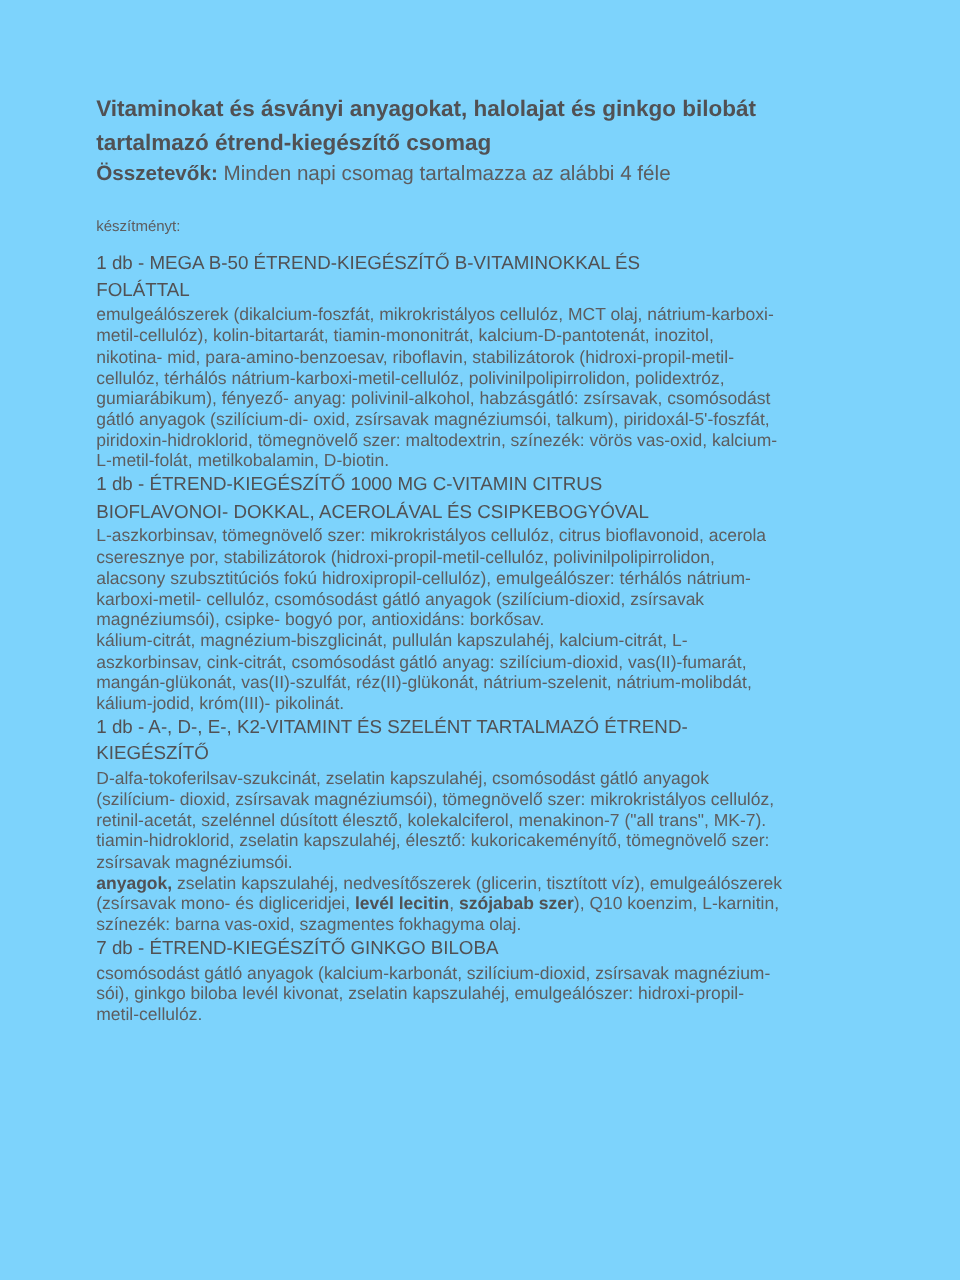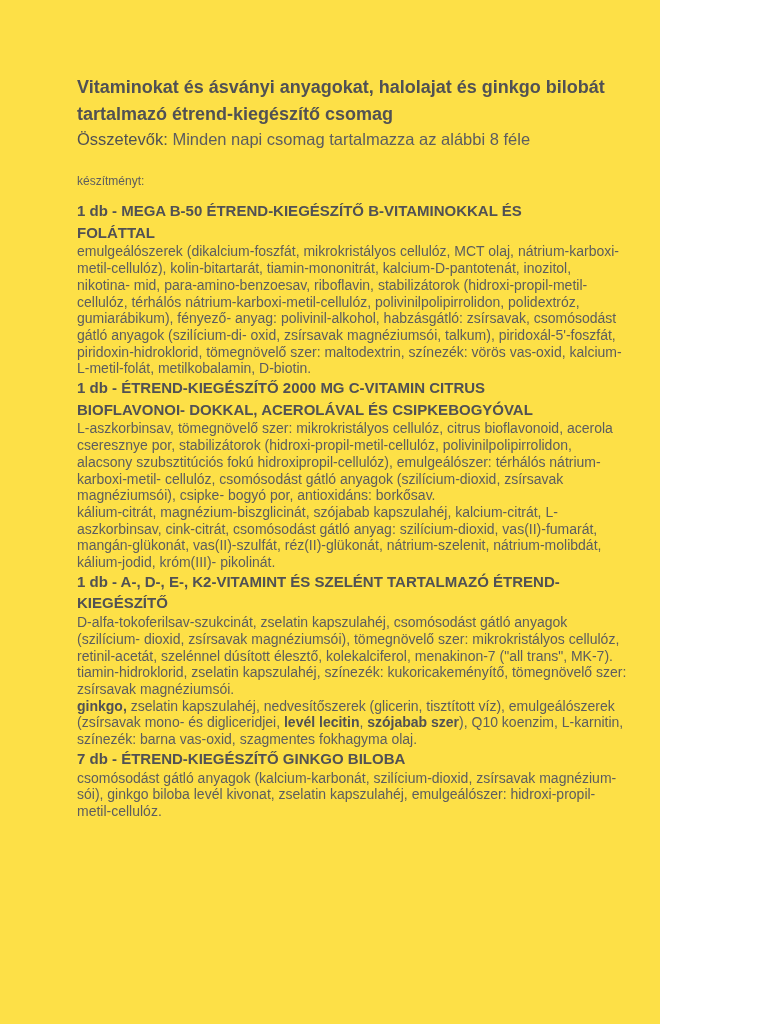--- a/index.html
+++ b/index.html
@@ -2,23 +2,23 @@
 <html lang="hu"><head>
 <meta charset="utf-8">
 <style>
   html, body {
     margin: 0;
     padding: 0;
     background: #ffffff;
   }
   .page {
     position: relative;
-    width: 660px;
+    width: 768px;
     height: 1024px;
-    background: #fde047;
+    background: #7dd3fc;
     box-sizing: border-box;
     padding: 74px 30px 0 77px;
     font-family: "Liberation Sans", sans-serif;
     color: #5d5d5f;
     overflow: hidden;
   }
   .doc-title {
     font-size: 18px;
     line-height: 27px;
     font-weight: bold;
@@ -28,36 +28,36 @@
     max-width: 620px;
   }
   .intro {
     font-size: 16.5px;
     line-height: 22px;
     margin: 0 0 20px 0;
     white-space: pre-wrap;
     max-width: 640px;
   }
   .intro .intro-label {
-    font-weight: normal;
+    font-weight: bold;
     color: #515154;
   }
   .intro2 {
     font-size: 12px;
     line-height: 22px;
     margin: 0 0 8px 0;
     white-space: pre-wrap;
   }
   .product {
     margin: 0;
   }
   .product-heading {
     font-size: 15px;
     line-height: 21.7px;
-    font-weight: bold;
+    font-weight: normal;
     color: #515154;
     margin: 0;
     white-space: pre-wrap;
     max-width: 640px;
   }
   .product-body {
     font-size: 14px;
     line-height: 16.7px;
     margin: 0;
     white-space: pre-wrap;
@@ -69,69 +69,69 @@
   }
 </style>
 </head>
 <body>
 
 <div class="page">
 
   <h1 class="doc-title">Vitaminokat és ásványi anyagokat, halolajat és ginkgo bilobát
 tartalmazó étrend-kiegészítő csomag</h1>
 
-  <p class="intro"><span class="intro-label">Összetevők:</span><span> Minden napi csomag tartalmazza az alábbi 8 féle</span></p>
+  <p class="intro"><span class="intro-label">Összetevők:</span><span> Minden napi csomag tartalmazza az alábbi 4 féle</span></p>
 
   <p class="intro2">készítményt:</p>
 
   <section class="product">
     <h2 class="product-heading">1 db - MEGA B-50 ÉTREND-KIEGÉSZÍTŐ B-VITAMINOKKAL ÉS
 FOLÁTTAL</h2>
     <p class="product-body">emulgeálószerek (dikalcium-foszfát, mikrokristályos cellulóz, MCT olaj, nátrium-karboxi-
 metil-cellulóz), kolin-bitartarát, tiamin-mononitrát, kalcium-D-pantotenát, inozitol,
 nikotina- mid, para-amino-benzoesav, riboflavin, stabilizátorok (hidroxi-propil-metil-
 cellulóz, térhálós nátrium-karboxi-metil-cellulóz, polivinilpolipirrolidon, polidextróz,
 gumiarábikum), fényező- anyag: polivinil-alkohol, habzásgátló: zsírsavak, csomósodást
 gátló anyagok (szilícium-di- oxid, zsírsavak magnéziumsói, talkum), piridoxál-5'-foszfát,
 piridoxin-hidroklorid, tömegnövelő szer: maltodextrin, színezék: vörös vas-oxid, kalcium-
 L-metil-folát, metilkobalamin, D-biotin.</p>
   </section>
 
   <section class="product">
-    <h2 class="product-heading">1 db - ÉTREND-KIEGÉSZÍTŐ 2000 MG C-VITAMIN CITRUS
+    <h2 class="product-heading">1 db - ÉTREND-KIEGÉSZÍTŐ 1000 MG C-VITAMIN CITRUS
 BIOFLAVONOI- DOKKAL, ACEROLÁVAL ÉS CSIPKEBOGYÓVAL</h2>
     <p class="product-body">L-aszkorbinsav, tömegnövelő szer: mikrokristályos cellulóz, citrus bioflavonoid, acerola
 cseresznye por, stabilizátorok (hidroxi-propil-metil-cellulóz, polivinilpolipirrolidon,
 alacsony szubsztitúciós fokú hidroxipropil-cellulóz), emulgeálószer: térhálós nátrium-
 karboxi-metil- cellulóz, csomósodást gátló anyagok (szilícium-dioxid, zsírsavak
 magnéziumsói), csipke- bogyó por, antioxidáns: borkősav.</p>
   </section>
 
   <section class="product">
-    <p class="product-body">kálium-citrát, magnézium-biszglicinát, szójabab kapszulahéj, kalcium-citrát, L-
+    <p class="product-body">kálium-citrát, magnézium-biszglicinát, pullulán kapszulahéj, kalcium-citrát, L-
 aszkorbinsav, cink-citrát, csomósodást gátló anyag: szilícium-dioxid, vas(II)-fumarát,
 mangán-glükonát, vas(II)-szulfát, réz(II)-glükonát, nátrium-szelenit, nátrium-molibdát,
 kálium-jodid, króm(III)- pikolinát.</p>
   </section>
 
   <section class="product">
     <h2 class="product-heading">1 db - A-, D-, E-, K2-VITAMINT ÉS SZELÉNT TARTALMAZÓ ÉTREND-
 KIEGÉSZÍTŐ</h2>
     <p class="product-body">D-alfa-tokoferilsav-szukcinát, zselatin kapszulahéj, csomósodást gátló anyagok
 (szilícium- dioxid, zsírsavak magnéziumsói), tömegnövelő szer: mikrokristályos cellulóz,
 retinil-acetát, szelénnel dúsított élesztő, kolekalciferol, menakinon-7 ("all trans", MK-7).</p>
   </section>
 
   <section class="product">
-    <p class="product-body">tiamin-hidroklorid, zselatin kapszulahéj, színezék: kukoricakeményítő, tömegnövelő szer:
+    <p class="product-body">tiamin-hidroklorid, zselatin kapszulahéj, élesztő: kukoricakeményítő, tömegnövelő szer:
 zsírsavak magnéziumsói.</p>
   </section>
 
   <section class="product">
-    <p class="product-body"><strong>ginkgo,</strong><span> zselatin kapszulahéj, nedvesítőszerek (glicerin, tisztított víz), emulgeálószerek
+    <p class="product-body"><strong>anyagok,</strong><span> zselatin kapszulahéj, nedvesítőszerek (glicerin, tisztított víz), emulgeálószerek
 (zsírsavak mono- és digliceridjei, </span><strong>levél lecitin</strong><span>, </span><strong>szójabab szer</strong><span>), Q10 koenzim, L-karnitin,
 színezék: barna vas-oxid, szagmentes fokhagyma olaj.</span></p>
   </section>
 
   <section class="product">
     <h2 class="product-heading">7 db - ÉTREND-KIEGÉSZÍTŐ GINKGO BILOBA</h2>
     <p class="product-body">csomósodást gátló anyagok (kalcium-karbonát, szilícium-dioxid, zsírsavak magnézium-
 sói), ginkgo biloba levél kivonat, zselatin kapszulahéj, emulgeálószer: hidroxi-propil-
 metil-cellulóz.</p>
   </section>

